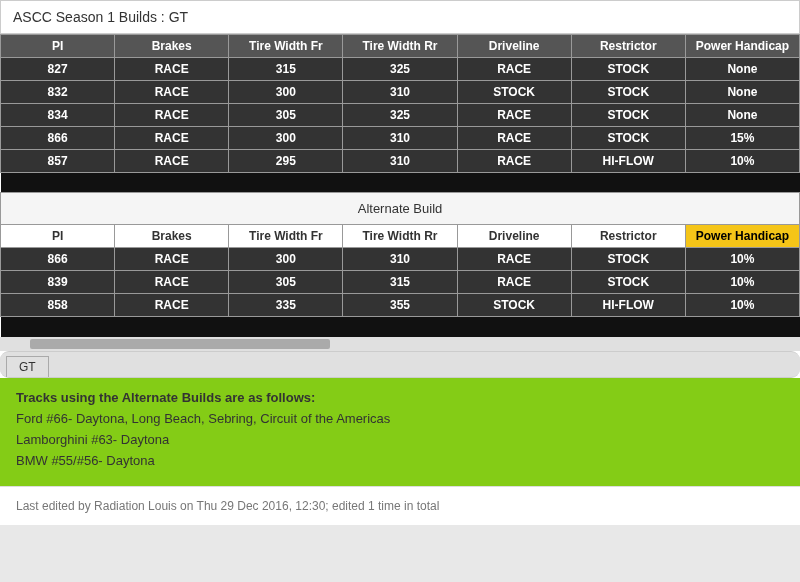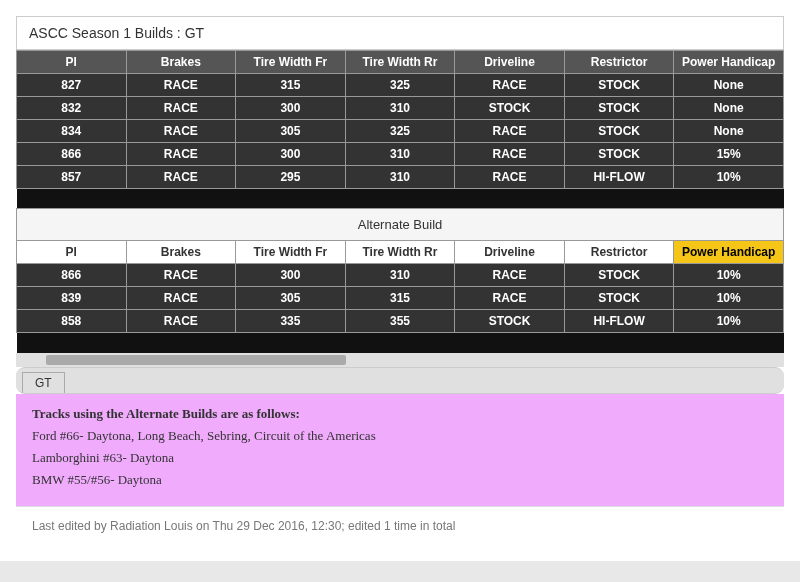--- a/index.html
+++ b/index.html
@@ -7,21 +7,21 @@
       font-family: Arial, Helvetica, sans-serif;
       font-size: 13px;
       background: #e8e8e8;
       color: #333;
       width: 800px;
       min-height: 582px;
     }
     .page-wrapper {
       background: #fff;
       margin: 0;
-      padding: 16px;
+      padding: 0;
     }
     
     .title-bar {
       background: #fff;
       border: 1px solid #ccc;
       padding: 8px 12px;
       font-size: 14px;
       font-weight: normal;
       color: #333;
     }
@@ -103,22 +103,21 @@
       border: 1px solid #aaa;
       border-bottom: none;
       padding: 3px 12px;
       font-size: 12px;
       cursor: pointer;
       color: #333;
     }
     
     .content-area {
       padding: 12px 16px;
-      background: #f0abfc;
-      font-family: Liberation Serif, serif;
+      background: #84cc16;
     }
     .content-area p {
       margin-bottom: 6px;
       font-size: 13px;
       color: #333;
     }
     .content-area p.bold {
       font-weight: bold;
     }
     .footer-text {

